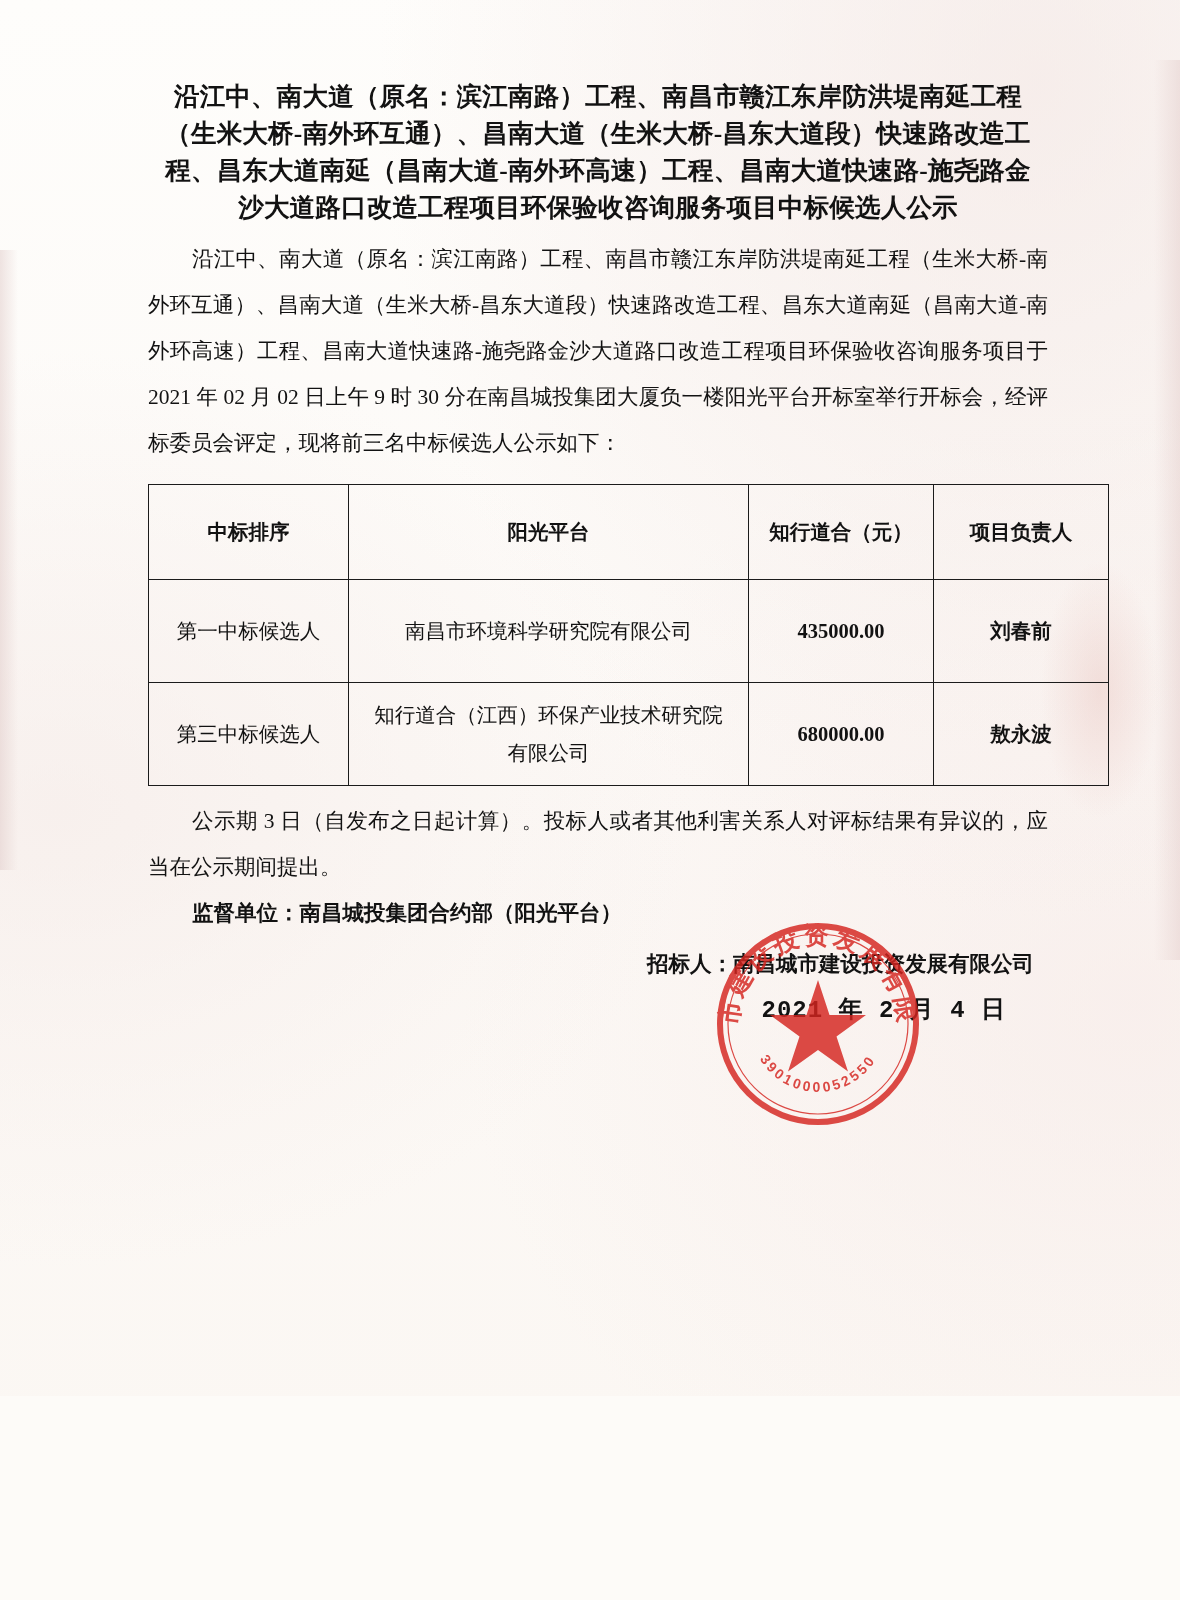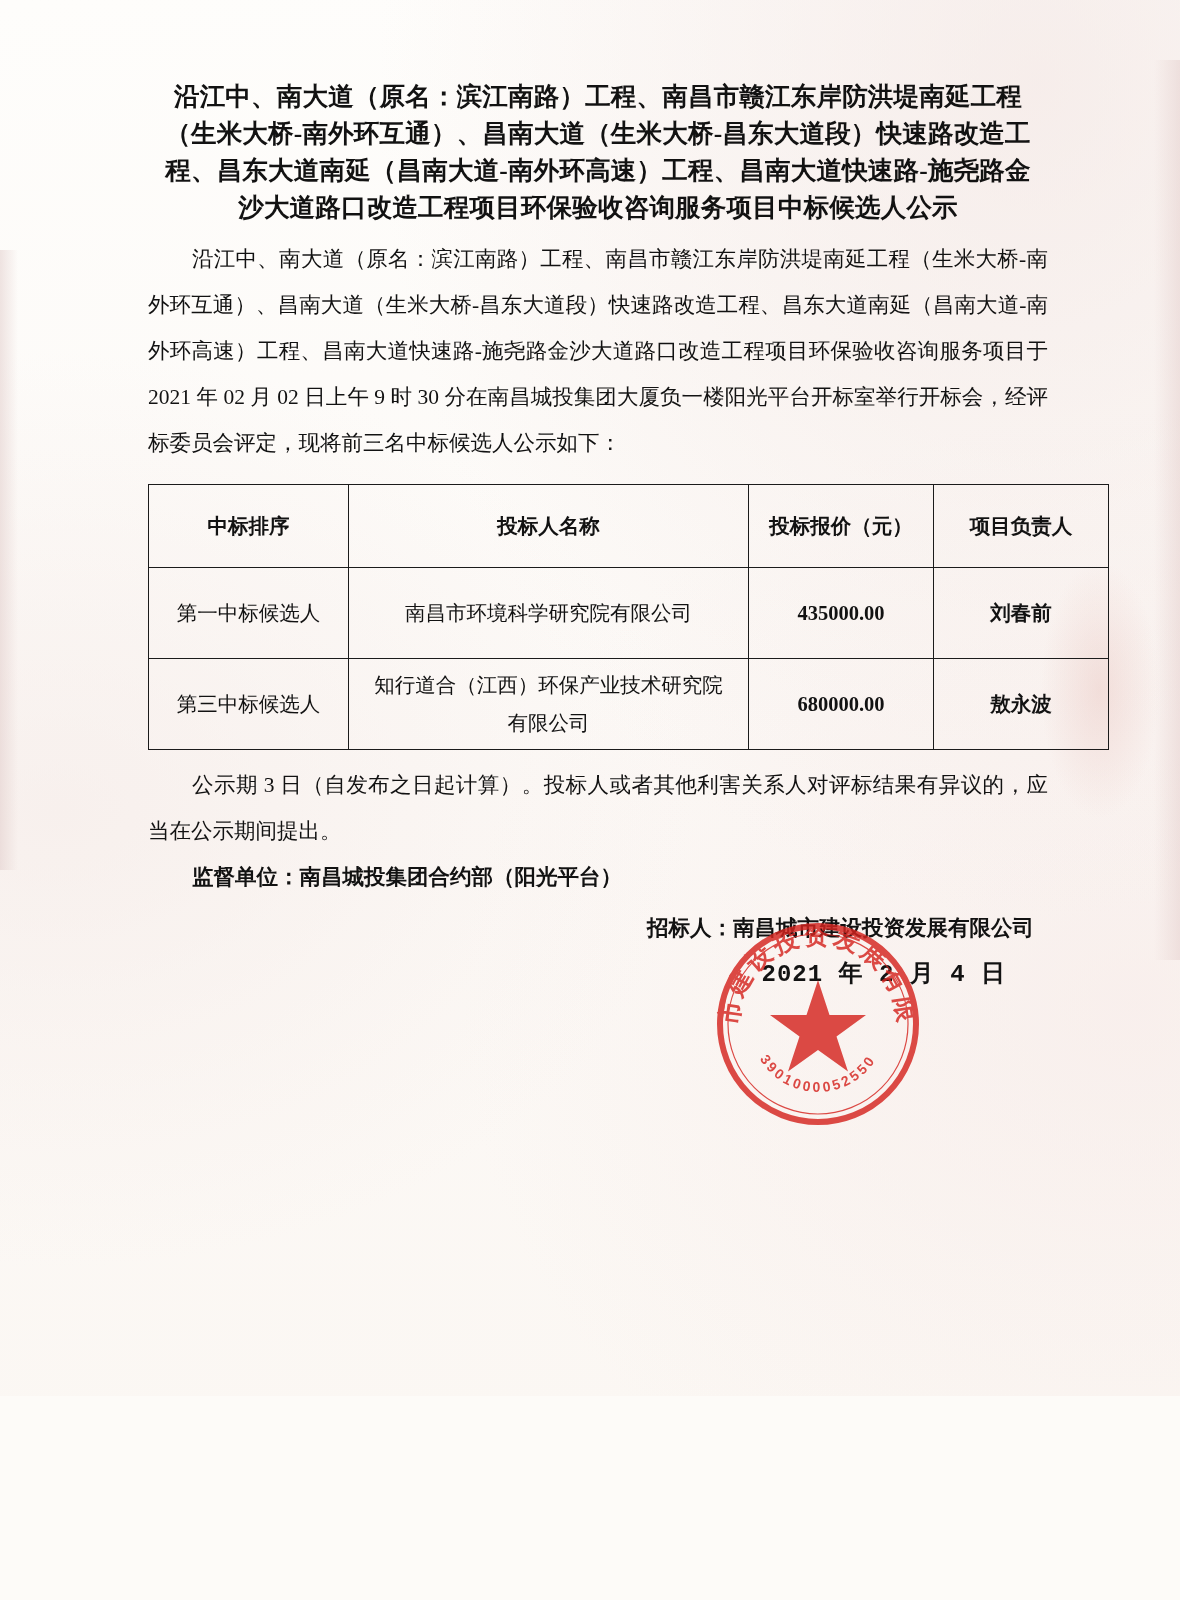--- a/index.html
+++ b/index.html
@@ -58,21 +58,21 @@
     margin-top: 18px;
     margin-bottom: 12px;
     table-layout: fixed;
   }
   table.bid-table th,
   table.bid-table td {
     border: 1.6px solid #1b1b1b;
     text-align: center;
     vertical-align: middle;
     font-size: 20.5px;
-    padding: 10px 4px;
+    padding: 16px 4px;
   }
   table.bid-table th {
     font-weight: bold;
     height: 62px;
   }
   table.bid-table td {
     height: 70px;
     text-align: center;
   }
   .col-rank { width: 200px; }
@@ -166,22 +166,22 @@
     <table class="bid-table">
       <colgroup>
         <col class="col-rank">
         <col class="col-name">
         <col class="col-price">
         <col class="col-person">
       </colgroup>
       <thead>
         <tr>
           <th>中标排序</th>
-          <th>投标人名称</th>
-          <th>投标报价（元）</th>
+          <th>阳光平台</th>
+          <th>知行道合（元）</th>
           <th>项目负责人</th>
         </tr>
       </thead>
       <tbody>
         <tr>
           <td class="cell-rank">第一中标候选人</td>
           <td class="cell-name">南昌市环境科学研究院有限公司</td>
           <td class="cell-price">435000.00</td>
           <td class="cell-person">刘春前</td>
         </tr>

